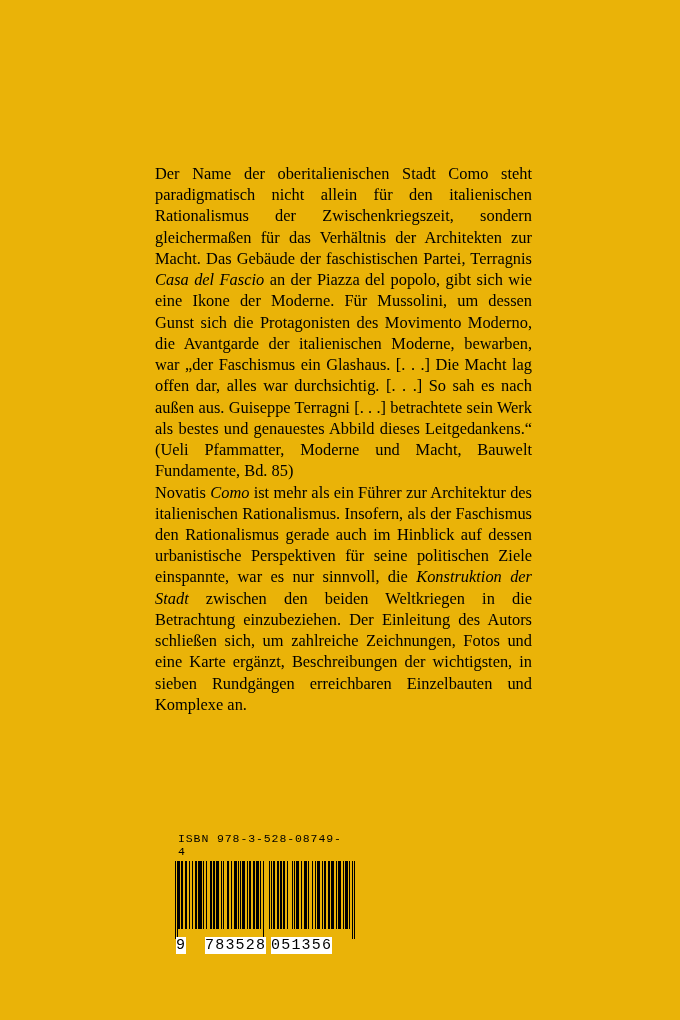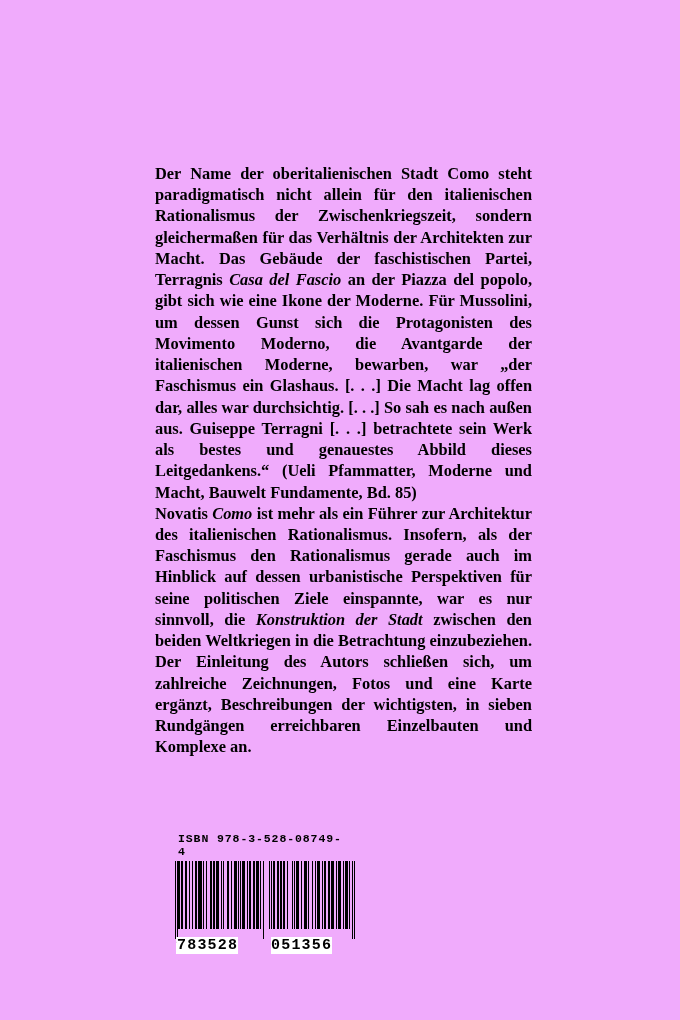--- a/index.html
+++ b/index.html
@@ -11,22 +11,21 @@
     width: 680px;
     height: 1020px;
     position: relative;
     font-family: "Liberation Serif", serif;
     color: #000000;
     overflow: hidden;
   }
   .page {
     position: absolute;
     inset: 0;
-    background: #f0abfc;
-    font-weight: bold;
+    background: #eab308;
   }
   .blurb {
     position: absolute;
     left: 155px;
     top: 163px;
     width: 377px;
     font-size: 16.4px;
     line-height: 1.295;
     text-align: justify;
     text-justify: inter-word;
@@ -86,21 +85,21 @@
   .barcode-digits span {
     position: absolute;
     font-family: "Liberation Mono", monospace;
     font-size: 15px;
     letter-spacing: 1.2px;
     color: #000;
     background: #fff;
     top: 0;
   }
   .dg-lead { left: 1px; }
-  .dg-left { left: 2px; }
+  .dg-left { left: 30px; }
   .dg-right { left: 96px; }
 </style>
 </head>
 <body>
 
 <div class="page">
 
   <div class="blurb">
     <p>
       <span>Der Name der oberitalienischen Stadt Como steht paradigmatisch nicht allein für den italienischen Rationalismus der Zwischenkriegszeit, sondern gleichermaßen für das Verhältnis der Architekten zur Macht. Das Gebäude der faschistischen Partei, Terragnis </span><span class="it">Casa del Fascio</span><span> an der Piazza del popolo, gibt sich wie eine Ikone der Moderne. Für Mussolini, um dessen Gunst sich die Protagonisten des Movimento Moderno, die Avantgarde der italienischen Moderne, bewarben, war „der Faschismus ein Glashaus. [. . .] Die Macht lag offen dar, alles war durchsichtig. [. . .] So sah es nach außen aus. Guiseppe Terragni [. . .] betrachtete sein Werk als bestes und genauestes Abbild dieses Leitgedankens.“ (Ueli Pfammatter, Moderne und Macht, Bauwelt Fundamente, Bd. 85)</span>

